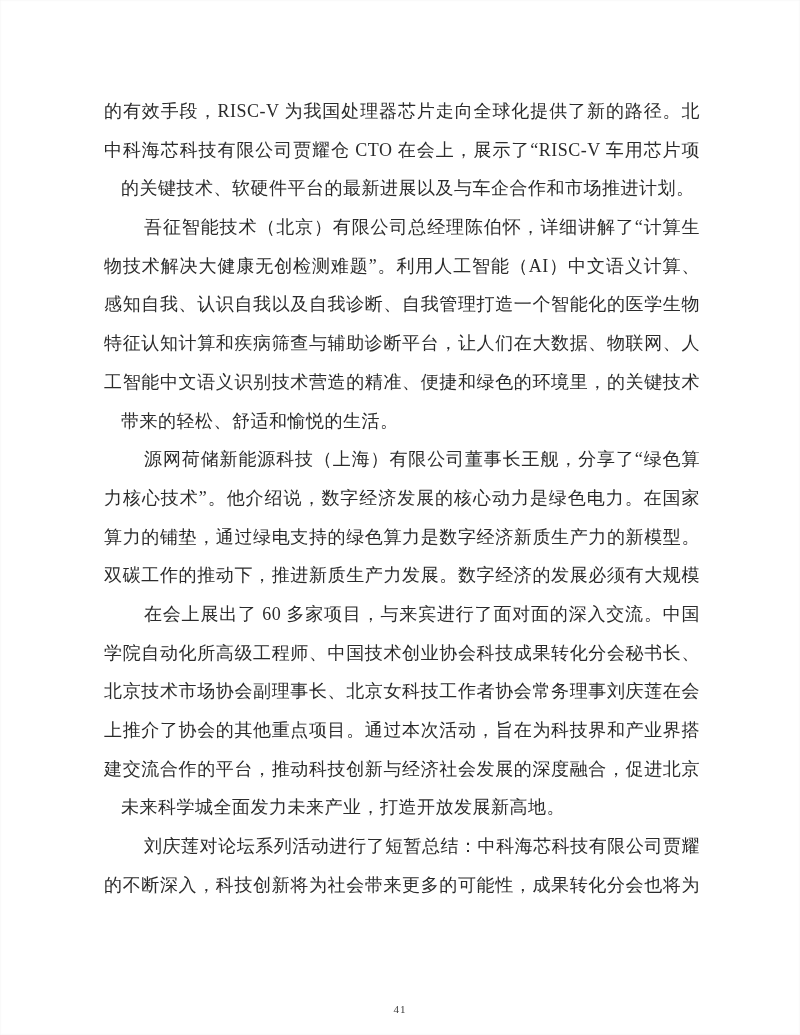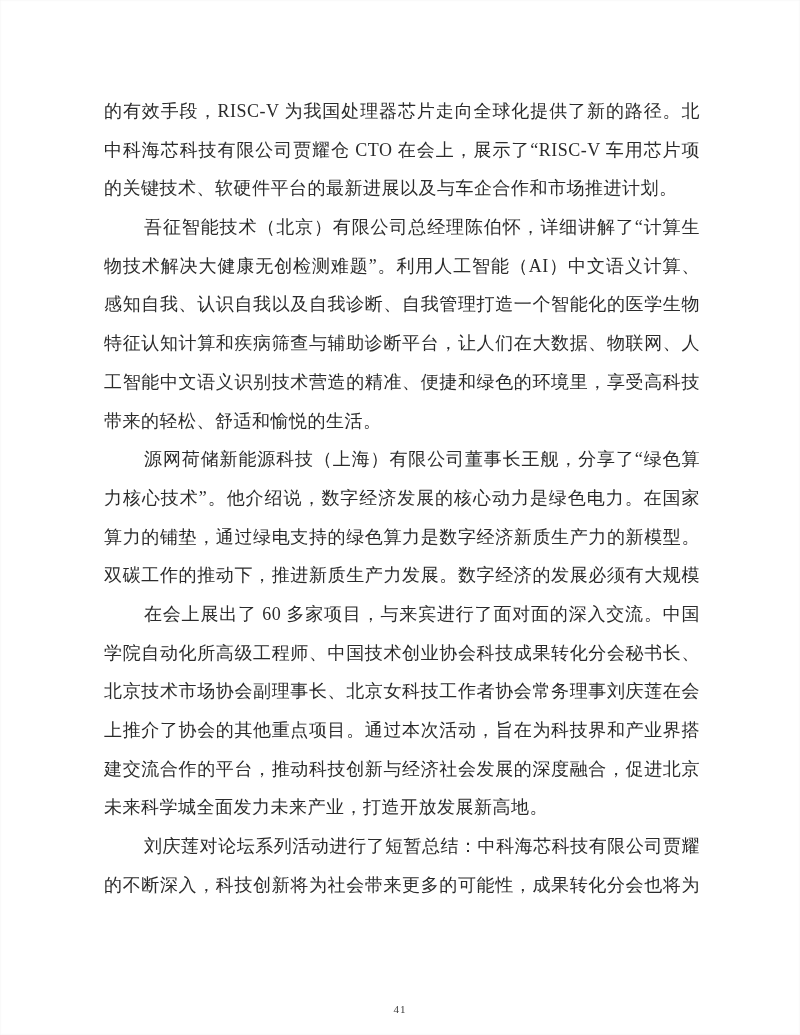--- a/index.html
+++ b/index.html
@@ -34,20 +34,21 @@
     height: 38.7px;
     overflow: hidden;
     text-align: justify;
     text-align-last: justify;
   }
   .line.ind {
     text-indent: 40px;
   }
   .line.end {
     text-align-last: left;
+    margin-left: 17px;
   }
   .page-number {
     position: absolute;
     left: 0;
     right: 0;
     top: 1003px;
     text-align: center;
     font-size: 11px;
     color: #3a3a3a;
     letter-spacing: 1px;
@@ -61,21 +62,21 @@
       <div class="par">
         <div class="line">的有效手段，RISC-V 为我国处理器芯片走向全球化提供了新的路径。北京</div>
         <div class="line">中科海芯科技有限公司贾耀仓 CTO 在会上，展示了“RISC-V 车用芯片项目”</div>
         <div class="line end">的关键技术、软硬件平台的最新进展以及与车企合作和市场推进计划。</div>
       </div>
       <div class="par">
         <div class="line ind">吾征智能技术（北京）有限公司总经理陈伯怀，详细讲解了“计算生</div>
         <div class="line">物技术解决大健康无创检测难题”。利用人工智能（AI）中文语义计算、</div>
         <div class="line">感知自我、认识自我以及自我诊断、自我管理打造一个智能化的医学生物</div>
         <div class="line">特征认知计算和疾病筛查与辅助诊断平台，让人们在大数据、物联网、人</div>
-        <div class="line">工智能中文语义识别技术营造的精准、便捷和绿色的环境里，享受高科技</div>
+        <div class="line">工智能中文语义识别技术营造的精准、便捷和绿色的环境里，的关键技术</div>
         <div class="line end">带来的轻松、舒适和愉悦的生活。</div>
       </div>
       <div class="par">
         <div class="line ind">源网荷储新能源科技（上海）有限公司董事长王舰，分享了“绿色算</div>
         <div class="line">力核心技术”。他介绍说，数字经济发展的核心动力是绿色电力。在国家</div>
         <div class="line">算力的铺垫，通过绿电支持的绿色算力是数字经济新质生产力的新模型。</div>
         <div class="line">双碳工作的推动下，推进新质生产力发展。数字经济的发展必须有大规模</div>
       </div>
       <div class="par">
         <div class="line ind">在会上展出了 60 多家项目，与来宾进行了面对面的深入交流。中国科</div>

